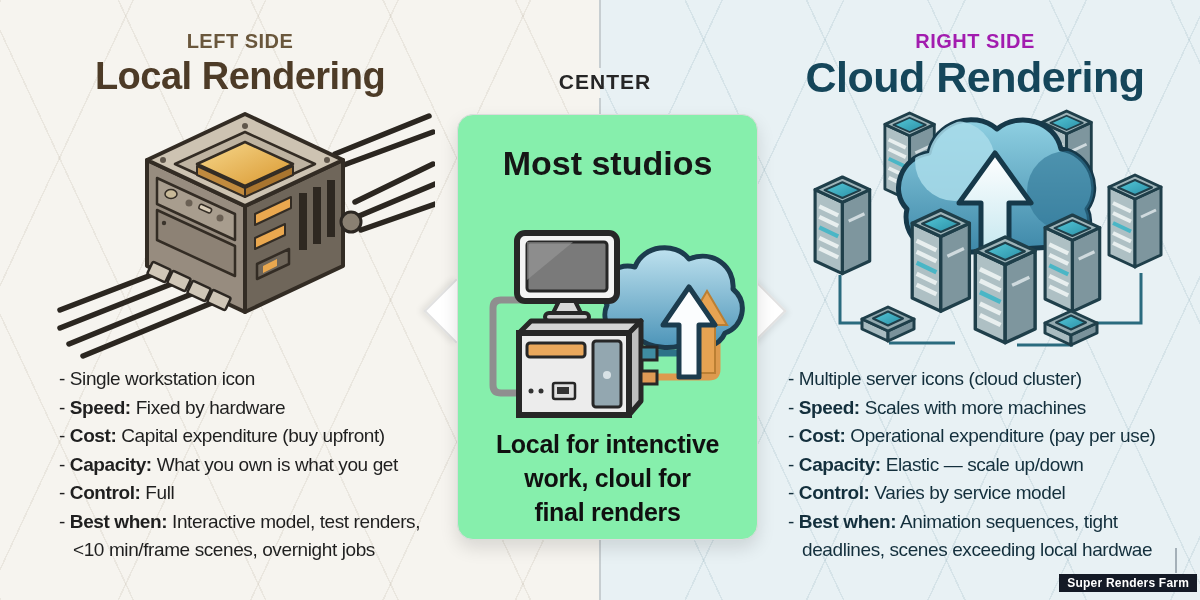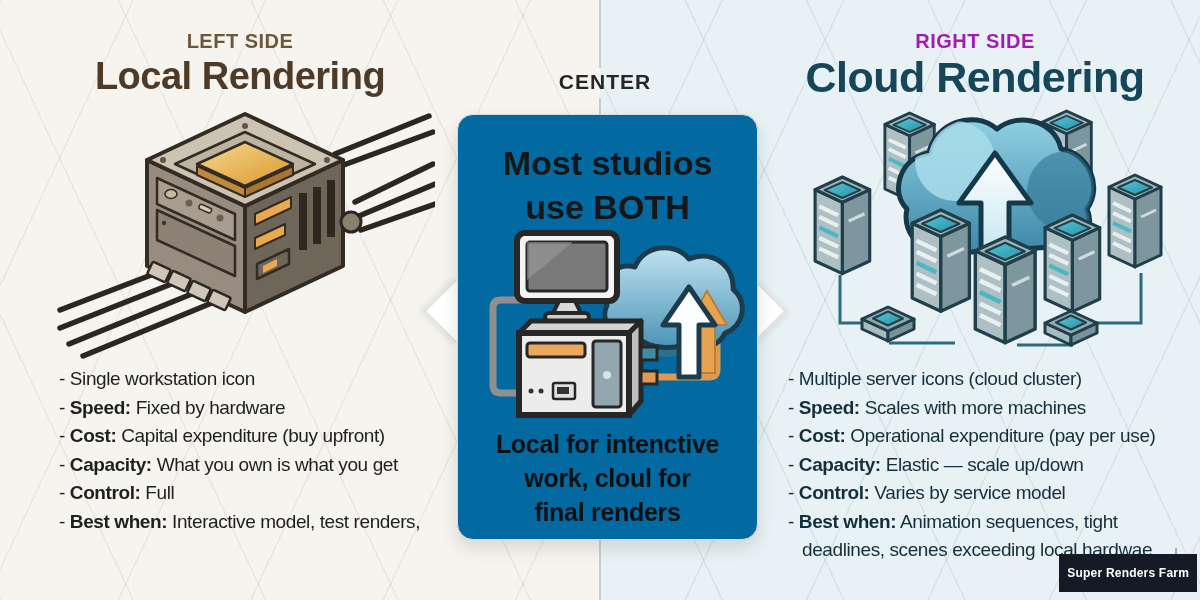--- a/index.html
+++ b/index.html
@@ -39,39 +39,39 @@
   .list .cont{padding-left:14px;}
   .list-left{left:55px;top:361px;color:#1f1f1f;}
   .list-right{left:784px;top:361px;color:#132f3c;}
 
   
   .wing{position:absolute;width:44px;height:44px;background:#ffffff;transform:rotate(45deg);z-index:3;}
   .wing-left{left:433px;top:288px;border-left:2px solid #e1e1e1;border-bottom:2px solid #e1e1e1;
              box-shadow:-3px 3px 6px rgba(0,0,0,.08);}
   .wing-right{left:731px;top:288px;border-right:2px solid #e1e1e1;border-top:2px solid #e1e1e1;
               box-shadow:3px -1px 6px rgba(0,0,0,.08);}
-  .card{position:absolute;left:457px;top:114px;width:299px;height:424px;background:#0369a1;
+  .card{position:absolute;left:457px;top:114px;width:299px;height:424px;background:#86efac;
         border:1px solid #dcdcdc;border-radius:16px;z-index:4;
         box-shadow:0 8px 18px rgba(0,0,0,.12);}
   .headline{position:absolute;left:0;top:26px;width:100%;text-align:center;
             font-size:34px;line-height:44px;font-weight:700;color:#161616;}
   .headline .xbold{font-weight:900;}
   .caption{position:absolute;left:0;top:312px;width:100%;text-align:center;
            font-size:25px;line-height:34px;font-weight:700;color:#101010;letter-spacing:-.3px;}
   .card-art{position:absolute;left:3px;top:110px;}
 
   
   .art{position:absolute;}
   .art-left{left:55px;top:98px;}
   .art-right{left:805px;top:95px;}
 
   
   .cursor-line{position:absolute;left:1175px;top:548px;width:2px;height:25px;background:#8e9aa4;opacity:.75;}
   .watermark{position:absolute;right:3px;bottom:8px;background:#141a26;color:#ffffff;
-             font-size:12px;font-weight:700;padding:12px 8px;letter-spacing:.2px;}
+             font-size:12px;font-weight:700;padding:2px 8px;letter-spacing:.2px;}
 </style>
 </head>
 <body>
 
 <div class="stage">
 
   <div class="panel panel-left">
     <div class="grid grid-left"></div>
   </div>
   <div class="panel panel-right">
@@ -215,39 +215,38 @@
     <use href="#fb" transform="translate(55,212)"></use>
     <use href="#fb" transform="translate(238,216)"></use>
   </svg>
 
   <ul class="list list-left">
     <li><span>- </span><strong></strong><span>Single workstation icon</span></li>
     <li><span>- </span><strong>Speed:</strong><span> Fixed by hardware</span></li>
     <li><span>- </span><strong>Cost:</strong><span> Capital expenditure (buy upfront)</span></li>
     <li><span>- </span><strong>Capacity:</strong><span> What you own is what you get</span></li>
     <li><span>- </span><strong>Control:</strong><span> Full</span></li>
-    <li><span>- </span><strong>Best when:</strong><span> Interactive model, test renders,</span><br></li>
+    <li><span>- </span><strong>Best when:</strong><span> Interactive model, test renders,</span><br><span class="cont">&lt;10 min/frame scenes, overnight jobs</span></li>
   </ul>
 
   <ul class="list list-right">
     <li><span>- </span><strong></strong><span>Multiple server icons (cloud cluster)</span></li>
     <li><span>- </span><strong>Speed:</strong><span> Scales with more machines</span></li>
     <li><span>- </span><strong>Cost:</strong><span> Operational expenditure (pay per use)</span></li>
     <li><span>- </span><strong>Capacity:</strong><span> Elastic — scale up/down</span></li>
     <li><span>- </span><strong>Control:</strong><span> Varies by service model</span></li>
     <li><span>- </span><strong>Best when:</strong><span> Animation sequences, tight</span><br><span class="cont">deadlines, scenes exceeding local hardwae</span></li>
   </ul>
 
   <div class="wing wing-left"></div>
   <div class="wing wing-right"></div>
 
   <div class="card">
     <div class="headline">
       <div>Most studios</div>
-      <div><span>use </span><span class="xbold">BOTH</span></div>
     </div>
 
     <svg class="card-art" width="292" height="200" viewBox="0 0 292 200">
       <defs>
         <linearGradient id="cbg" x1="0" y1="0" x2="0" y2="1">
           <stop offset="0" stop-color="#bfe2ef"></stop>
             <stop offset="1" stop-color="#4c94b8"></stop>
         </linearGradient>
       </defs>
 

